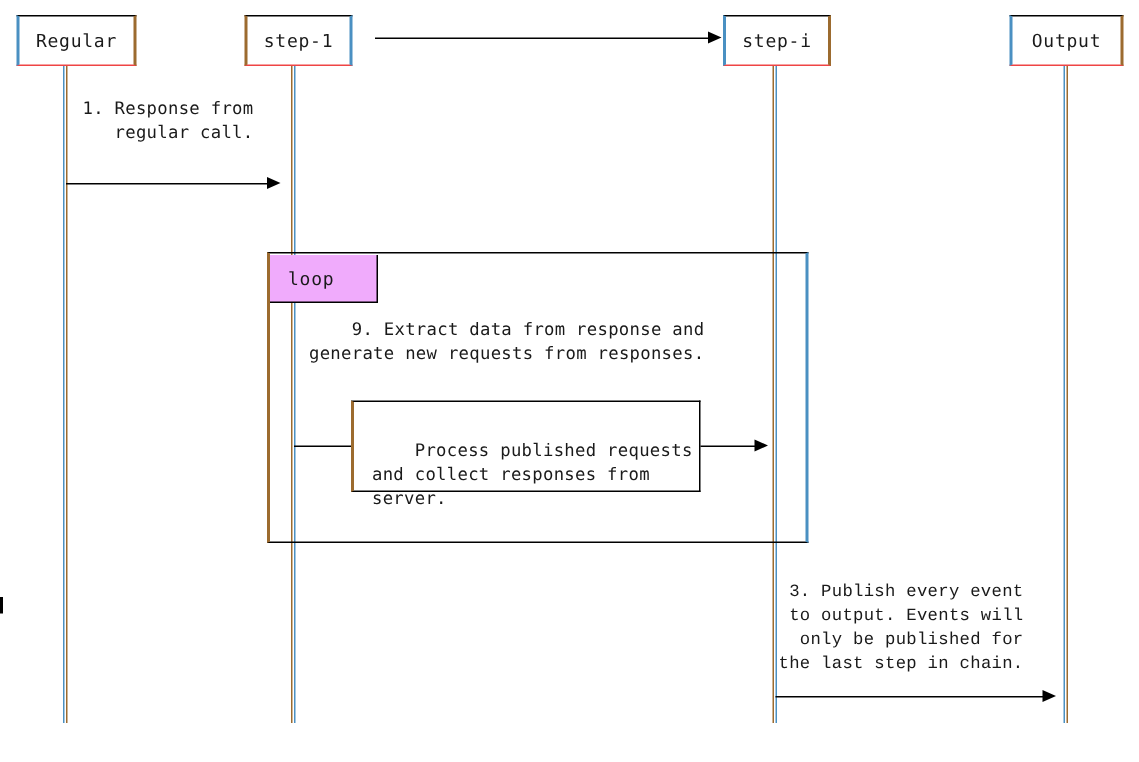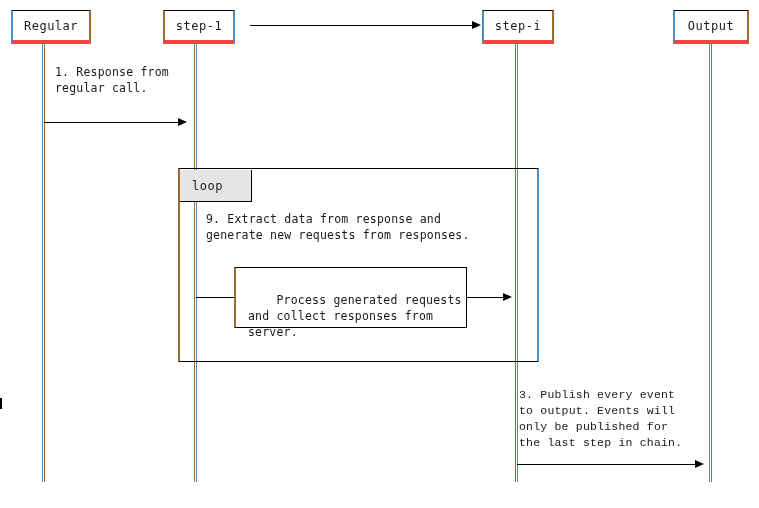--- a/index.html
+++ b/index.html
@@ -15,21 +15,21 @@
     font-family: "DejaVu Sans Mono", "Liberation Mono", monospace;
     overflow: hidden;
   }
 
   
   .participant {
     position: absolute;
     box-sizing: border-box;
     background: #ffffff;
     border-top: 1px solid #000000;
-    border-bottom: 4px solid #ef4444;
+    border-bottom: 1px solid #ef4444;
     display: flex;
     align-items: center;
     justify-content: center;
     font-size: 12px;
     color: #1a1a1a;
     letter-spacing: 0.5px;
     z-index: 5;
   }
   
   .bevel-lb { border-left: 2px solid #4a90c2; border-right: 2px solid #9c6b2f; }
@@ -68,36 +68,37 @@
 
   
   .note-text {
     position: absolute;
     font-size: 11.5px;
     line-height: 16px;
     color: #1a1a1a;
     white-space: pre;
     letter-spacing: 0.2px;
     z-index: 4;
+    text-align: right;
   }
 
   
   .frag {
     position: absolute;
     box-sizing: border-box;
     border: 1px solid #000000;
     border-left: 2px solid #9c6b2f;
     border-right: 2px solid #4a90c2;
     background: transparent;
     z-index: 2;
   }
   .frag-label {
     position: absolute;
     box-sizing: border-box;
-    background: #e5e5e5;
+    background: #f0abfc;
     border-right: 1px solid #000000;
     border-bottom: 1px solid #000000;
     display: flex;
     align-items: center;
     padding-left: 12px;
     font-size: 12px;
     color: #1a1a1a;
     letter-spacing: 0.5px;
     z-index: 3;
   }
@@ -165,21 +166,21 @@
     <span>loop</span>
   </div>
 
   <div class="note-text" style="left:206px; top:211px;">9. Extract data from response and
 generate new requests from responses.</div>
 
   <div class="msg-line" style="left:196px; top:297px; width:310px;"></div>
   <div class="arrowhead" style="left:503px; top:293px;"></div>
 
   <div class="boxnote" style="left:234px; top:267px; width:233px; height:61px;">
-    <span>Process generated requests
+    <span>Process published requests
 and collect responses from
 server.</span>
   </div>
 
   <div class="note-text" style="left:519px; top:387px;font-family:Liberation Mono, monospace;">3. Publish every event
 to output. Events will
 only be published for
 the last step in chain.</div>
   <div class="msg-line" style="left:517px; top:464px; width:181px;"></div>
   <div class="arrowhead" style="left:695px; top:460px;"></div>

